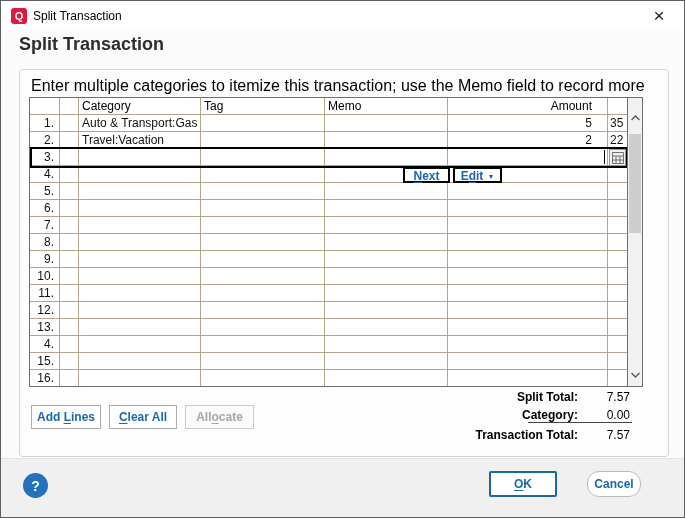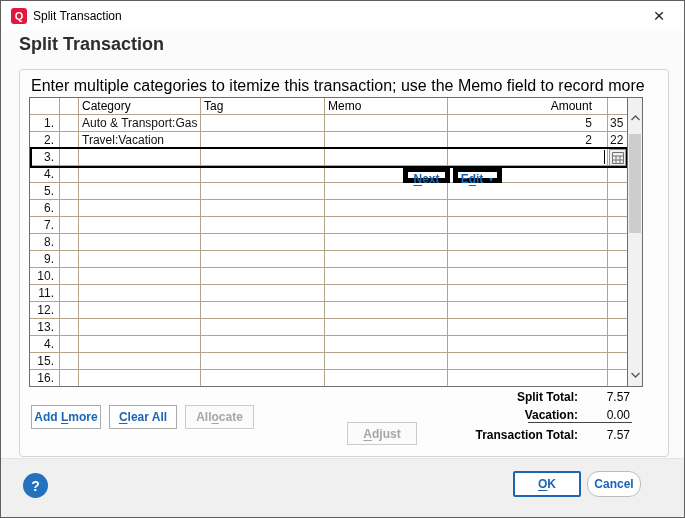--- a/index.html
+++ b/index.html
@@ -40,21 +40,21 @@
 
   
   .sel-overlay { position:absolute; left:0px; top:49px; width:597px; height:21px;
                  border:2px solid #000; pointer-events:none; }
   .caret { position:absolute; left:574px; top:52px; width:1px; height:14px; background:#000; }
   .calc-btn { position:absolute; left:579px; top:51px; width:17px; height:17px;
               border:1px solid #9a9a9a; background:#f1f1f1; display:flex;
               align-items:center; justify-content:center; }
 
   
-  .mini-btn { position:absolute; top:69px; height:16px; background:#fff; border:5px solid #000000;
+  .mini-btn { position:absolute; top:69px; height:16px; background:#fff; border:2px solid #000000;
               color:var(--accent); font-weight:bold; font-size:12px; text-align:center; line-height:14px; }
   .mini-next { left:373px; width:47px; }
   .mini-edit { left:423px; width:49px; }
   .dd-caret { font-size:7px; margin-left:4px; vertical-align:1px; }
 
   
   .vscroll { position:absolute; right:0; top:0; width:15px; height:288px; background:#f1f1f1;
              border-left:1px solid #6e6e6e; }
   .scroll-arrow { position:absolute; left:0; width:14px; height:16px; display:flex;
                   align-items:center; justify-content:center; }
@@ -76,21 +76,21 @@
   .btn-allocate { left:184px; top:404px; width:69px; }
   .btn-adjust { left:346px; top:421px; width:70px; height:23px; }
   .u { text-decoration:underline; text-underline-offset:2px; }
 
   
   .footer { position:absolute; left:0; bottom:0; width:100%; height:59px; background:#f0f0f0;
             border-top:1px solid #e3e3e3; }
   .help-btn { position:absolute; left:22px; top:472px; width:25px; height:25px; border-radius:50%;
               background:var(--help-blue); color:#fff; font-weight:bold; font-size:14px;
               display:flex; align-items:center; justify-content:center; }
-  .btn-ok { left:512px; top:470px; width:68px; height:26px; border:2px solid var(--accent); border-radius:2px; }
+  .btn-ok { left:488px; top:470px; width:68px; height:26px; border:2px solid var(--accent); border-radius:2px; }
   .btn-cancel { left:586px; top:470px; width:54px; height:26px; border:1px solid #bcbcbc; border-radius:12px; }
 </style>
 </head>
 <body>
 
 <div class="window">
 
   <div class="titlebar">
     <div class="app-badge">Q</div>
     <div class="win-title">Split Transaction</div>
@@ -246,37 +246,34 @@
       <div class="scroll-arrow scroll-down">
         <svg width="9" height="6" viewBox="0 0 9 6">
             <path d="M0.5,1 L4.5,5 L8.5,1" fill="none" stroke="#555" stroke-width="1.3"></path>
           </svg>
       </div>
     </div>
   </div>
 
   <div class="tot-label" style="top:389px">Split Total:</div>
   <div class="tot-value" style="top:389px">7.57</div>
-  <div class="tot-label" style="top:407px">Vacation:</div>
+  <div class="tot-label" style="top:407px">Category:</div>
   <div class="tot-value" style="top:407px">0.00</div>
   <div class="sum-line"></div>
   <div class="tot-label" style="top:427px">Transaction Total:</div>
   <div class="tot-value" style="top:427px">7.57</div>
 
   <div class="btn btn-add">
-      <span><span>Add </span><span class="u">L</span><span>more</span></span>
+      <span><span>Add </span><span class="u">L</span><span>ines</span></span>
     </div>
   <div class="btn btn-clear">
       <span><span></span><span class="u">C</span><span>lear All</span></span>
     </div>
   <div class="btn btn-disabled btn-allocate">
       <span><span>All</span><span class="u">o</span><span>cate</span></span>
-    </div>
-  <div class="btn btn-disabled btn-adjust">
-      <span><span></span><span class="u">A</span><span>djust</span></span>
     </div>
 
   <div class="footer"></div>
   <div class="help-btn">
       <span>?</span>
     </div>
   <div class="btn btn-ok">
       <span><span></span><span class="u">O</span><span>K</span></span>
     </div>
   <div class="btn btn-cancel">

